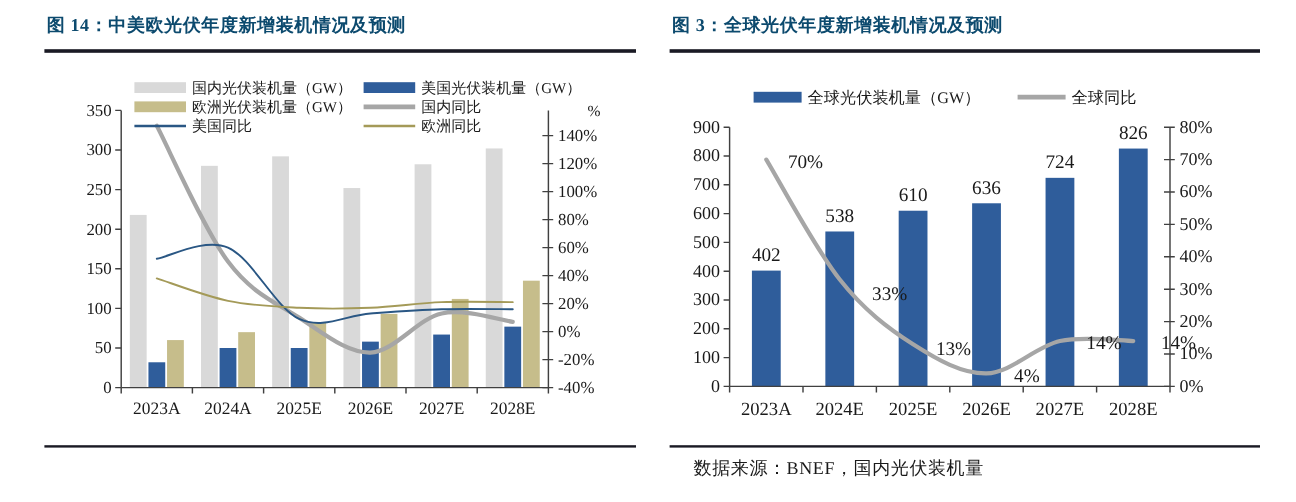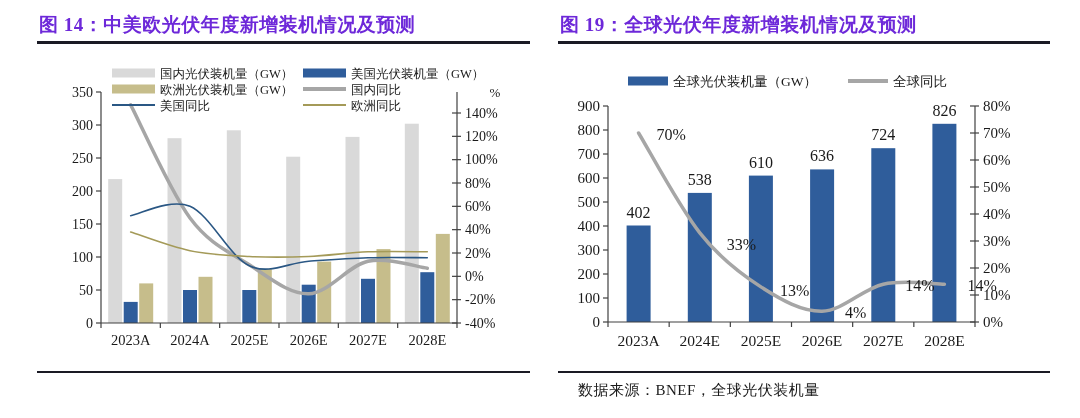--- a/index.html
+++ b/index.html
@@ -1,22 +1,22 @@
 <!DOCTYPE html>
 <html><head>
 <meta charset="utf-8">
 <style>
   html,body{margin:0;padding:0;background:#ffffff;}
   .canvas{position:relative;width:1080px;height:418px;background:#ffffff;overflow:hidden;
           font-family:"Liberation Serif","DejaVu Serif",serif;color:#1a1a1a;}
   .figure{position:absolute;top:10px;height:408px;}
   #fig14{left:37px;width:493px;}
   #fig15{left:558px;width:492px;}
-  .fig-title{position:absolute;top:2px;left:2px;right:0;font-size:19px;font-weight:bold;
-             color:#6d28d9;white-space:nowrap;letter-spacing:.5px;}
+  .fig-title{position:absolute;top:2px;left:2px;right:0;font-size:15px;font-weight:bold;
+             color:#0c4a6e;white-space:nowrap;letter-spacing:.5px;}
   .title-rule{position:absolute;top:31px;left:0;width:100%;height:2.5px;background:#1a1a24;}
   .source-rule{position:absolute;top:361px;left:0;width:100%;height:2px;background:#1a1a24;}
   .fig-source{position:absolute;top:371px;left:20px;right:0;font-size:15px;color:#1a1a1a;
               white-space:nowrap;letter-spacing:.5px;}
   .chart-svg{position:absolute;top:0;left:0;}
   svg text{font-family:"Liberation Serif","DejaVu Serif",serif;fill:#1a1a1a;}
 </style>
 </head>
 <body>
 
@@ -110,21 +110,21 @@
         <text x="314" y="83.5" font-size="12.5" text-anchor="start" font-weight="400">国内同比</text>
         <line x1="75" y1="95" x2="118" y2="95" stroke="#2a5784" stroke-width="2.1"></line>
         <text x="123" y="99.5" font-size="12.5" text-anchor="start" font-weight="400">美国同比</text>
         <line x1="266" y1="95" x2="309" y2="95" stroke="#a49a58" stroke-width="2.1"></line>
         <text x="314" y="99.5" font-size="12.5" text-anchor="start" font-weight="400">欧洲同比</text>
       </svg>
     <div class="source-rule"></div>
   </section>
 
   <section class="figure" id="fig15">
-    <div class="fig-title">图 19：全球光伏年度新增装机情况及预测</div>
+    <div class="fig-title">图 3：全球光伏年度新增装机情况及预测</div>
     <div class="title-rule"></div>
     <svg class="chart-svg" id="svg1" width="492" height="408">
         <rect x="68.6" y="215.5" width="24" height="96.5" fill="#2f5d9b"></rect>
         <rect x="129.8" y="182.9" width="24" height="129.1" fill="#2f5d9b"></rect>
         <rect x="190.9" y="165.6" width="24" height="146.4" fill="#2f5d9b"></rect>
         <rect x="252.1" y="159.4" width="24" height="152.6" fill="#2f5d9b"></rect>
         <rect x="313.3" y="138.2" width="24" height="173.8" fill="#2f5d9b"></rect>
         <rect x="374.4" y="113.8" width="24" height="198.2" fill="#2f5d9b"></rect>
         <line x1="50" y1="96" x2="50" y2="312" stroke="#404040" stroke-width="1.2"></line>
         <line x1="50" y1="312" x2="417" y2="312" stroke="#404040" stroke-width="1.2"></line>
@@ -192,16 +192,16 @@
         <text x="202.91666666666666" y="157.6" font-size="16" text-anchor="middle" font-weight="400">610</text>
         <text x="264.0833333333333" y="151.36" font-size="16" text-anchor="middle" font-weight="400">636</text>
         <text x="325.25" y="130.24" font-size="16" text-anchor="middle" font-weight="400">724</text>
         <text x="386.41666666666663" y="105.75999999999999" font-size="16" text-anchor="middle" font-weight="400">826</text>
         <rect x="70" y="66.5" width="40" height="9" fill="#2f5d9b"></rect>
         <text x="115" y="75.5" font-size="13.5" text-anchor="start" font-weight="400">全球光伏装机量（GW）</text>
         <line x1="290" y1="71" x2="330" y2="71" stroke="#a6a6a6" stroke-width="4"></line>
         <text x="335" y="75.5" font-size="13.5" text-anchor="start" font-weight="400">全球同比</text>
       </svg>
     <div class="source-rule"></div>
-    <div class="fig-source">数据来源：BNEF，全球光伏装机量</div>
+    <div class="fig-source">数据来源：BNEF，国内光伏装机量</div>
   </section>
 
 </div>
 
 </body></html>

